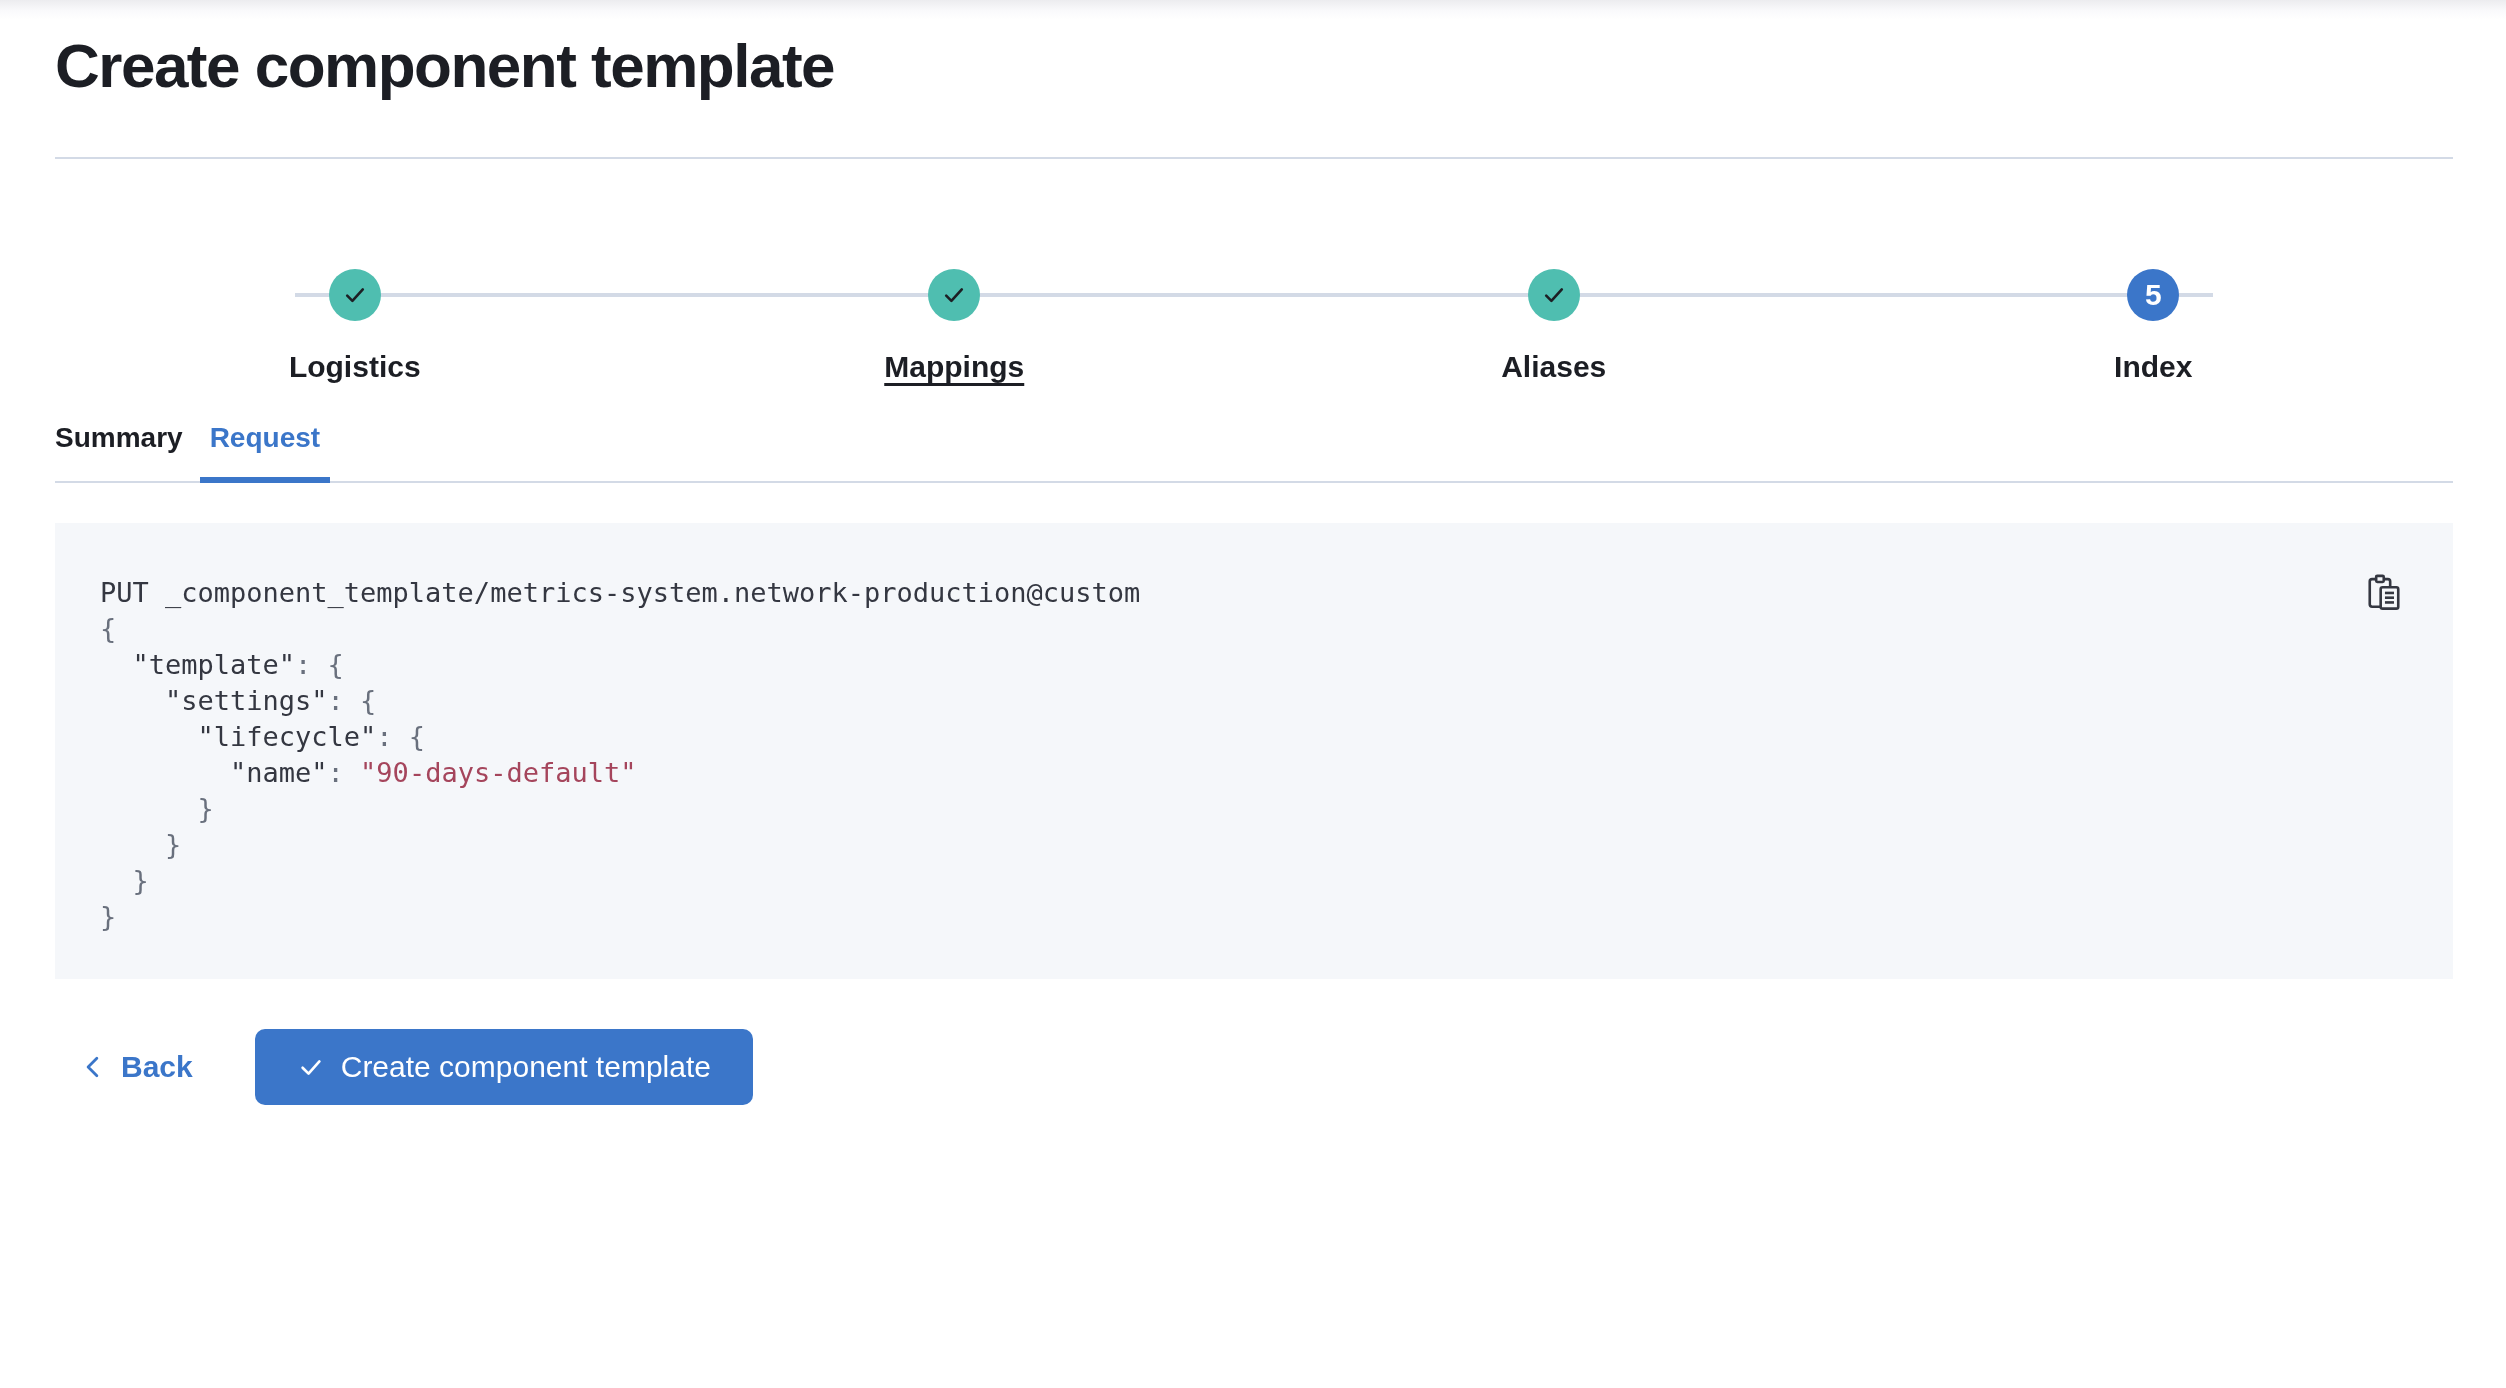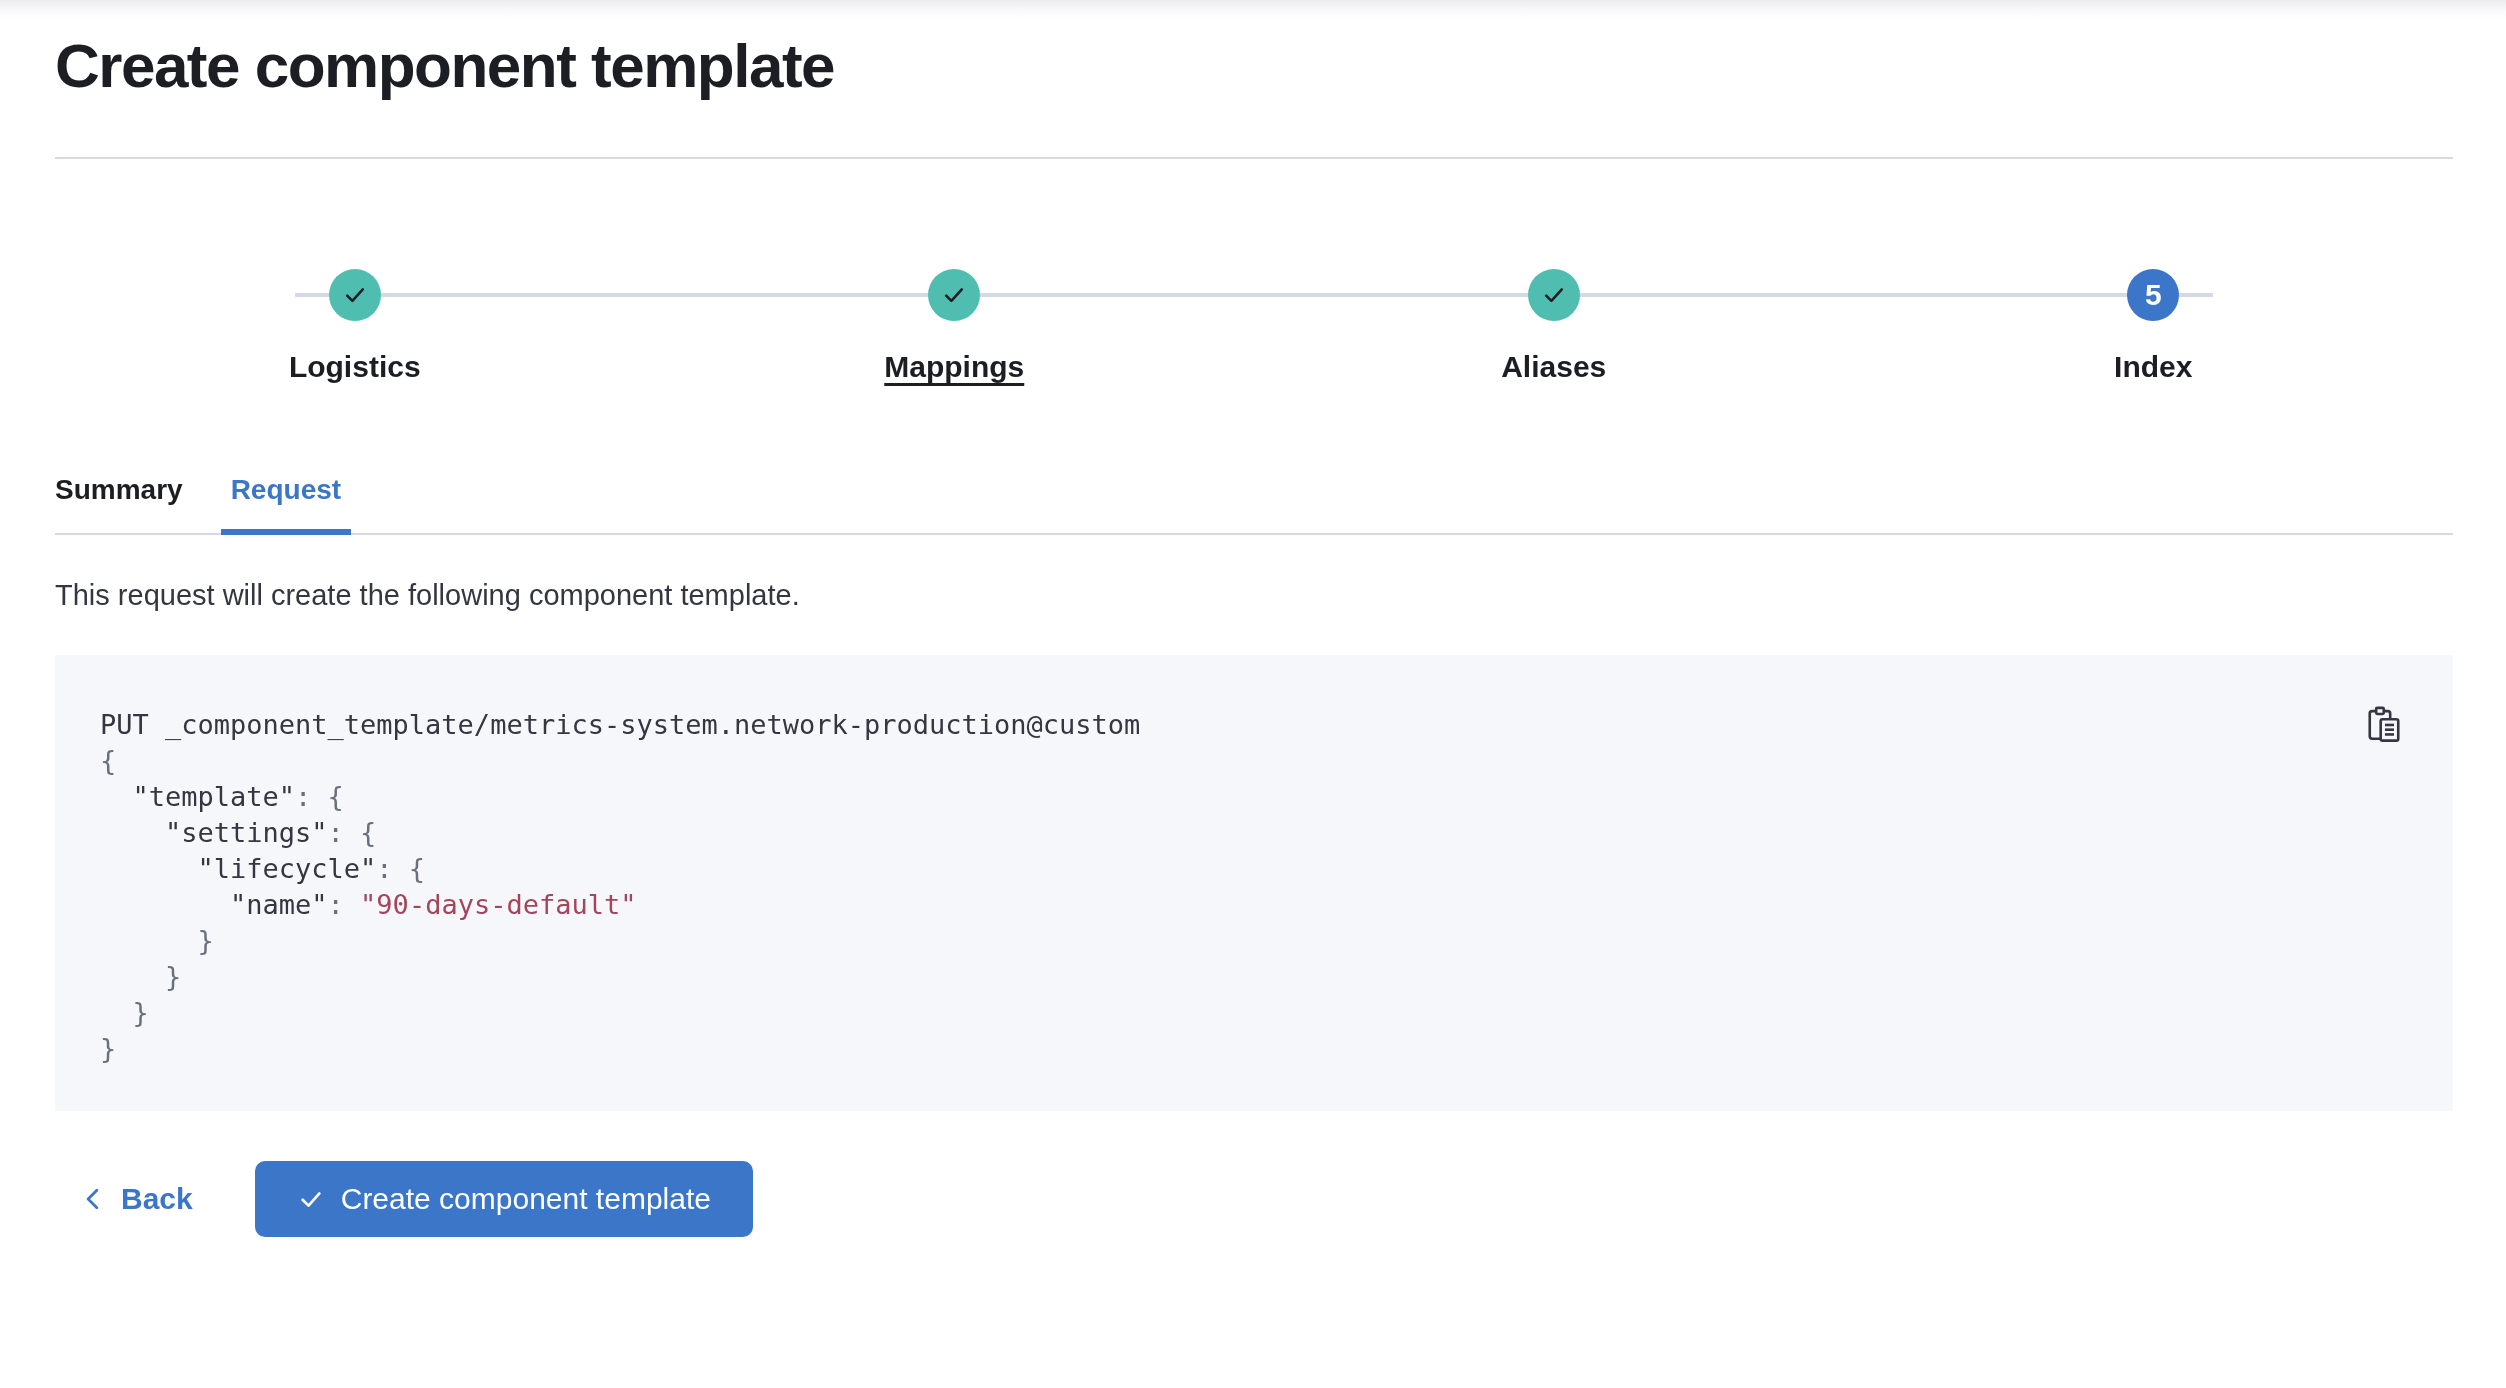--- a/index.html
+++ b/index.html
@@ -38,21 +38,21 @@
   .step-label{margin-top:28px;font-size:30px;font-weight:700;color:var(--heading);
     line-height:1.2;}
   .step-label.underlined{text-decoration:underline;text-underline-offset:6px;
     text-decoration-thickness:3px;}
 
   
   .review-heading{margin-top:96px;font-size:54px;font-weight:700;
     color:var(--heading);letter-spacing:-1px;line-height:1.2;}
 
   
-  .tabs{margin-top:88px;display:flex;gap:48px;border-bottom:2px solid var(--divider);}
+  .tabs{margin-top:36px;display:flex;gap:27px;border-bottom:2px solid var(--divider);}
   .tab{font-size:28px;font-weight:700;color:var(--heading);padding-bottom:26px;
     position:relative;cursor:pointer;background:none;border:none;
     font-family:inherit;line-height:1.2;}
   .tab.active{color:var(--primary);}
   .tab.active::after{content:"";position:absolute;left:-10px;right:-10px;
     bottom:-2px;height:6px;background:var(--primary);}
 
   .description{margin-top:42px;font-size:29px;color:var(--text);line-height:1.3;}
 
   
@@ -129,21 +129,20 @@
       <span class="step-label">Index</span>
     </button>
   </div>
 
 
   <div class="tabs">
     <button class="tab">Summary</button>
     <button class="tab active">Request</button>
   </div>
 
-  <p class="description">This request will create the following component template.</p>
 
   <div class="code-block">
     <div class="code"><div><span class="tok-plain">PUT _component_template/metrics-system.network-production@custom</span></div><div><span class="tok-pun">{</span></div><div><span class="tok-pun">  </span><span class="tok-key">"template"</span><span class="tok-pun">: {</span></div><div><span class="tok-pun">    </span><span class="tok-key">"settings"</span><span class="tok-pun">: {</span></div><div><span class="tok-pun">      </span><span class="tok-key">"lifecycle"</span><span class="tok-pun">: {</span></div><div><span class="tok-pun">        </span><span class="tok-key">"name"</span><span class="tok-pun">: </span><span class="tok-str">"90-days-default"</span></div><div><span class="tok-pun">      }</span></div><div><span class="tok-pun">    }</span></div><div><span class="tok-pun">  }</span></div><div><span class="tok-pun">}</span></div></div>
     <button class="copy-button" title="">
       <svg width="38" height="38" viewBox="0 0 16 16" fill="none">
         <rect x="2" y="2.6" width="8.6" height="11.6" rx="1" stroke="#343741" stroke-width="1.1"></rect>
         <rect x="4.7" y="1.2" width="3.2" height="2.6" rx="0.5" fill="#F5F7FA" stroke="#343741" stroke-width="1.1"></rect>
         <rect x="6.6" y="6" width="7.4" height="9" rx="0.8" fill="#F5F7FA" stroke="#343741" stroke-width="1.1"></rect>
         <line x1="8.4" y1="8.4" x2="12.2" y2="8.4" stroke="#343741" stroke-width="1.1"></line>
         <line x1="8.4" y1="10.4" x2="12.2" y2="10.4" stroke="#343741" stroke-width="1.1"></line>

